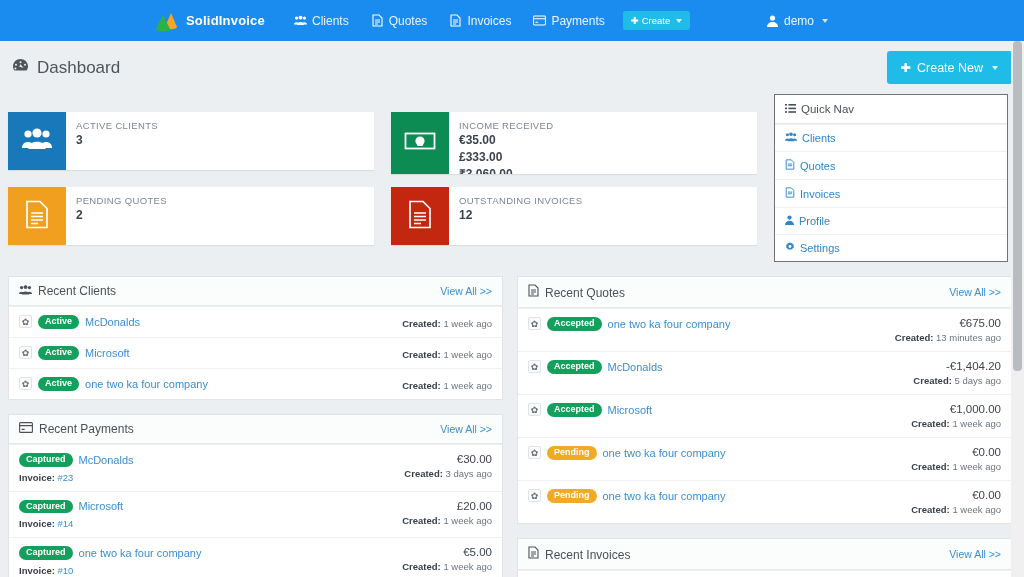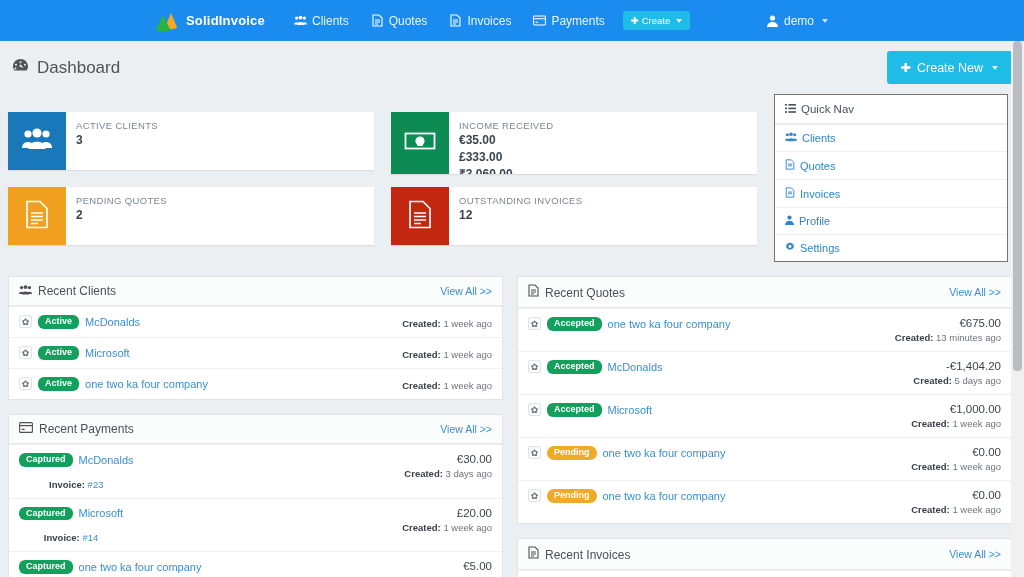--- a/index.html
+++ b/index.html
@@ -78,35 +78,35 @@
     padding: 7px 10px; background: #fbfcfc; border-bottom: 1px solid #e6e9ec;
   }
   .panel-title { font-size: 12px; color: #4b5157; display: flex; align-items: flex-end; gap: 6px; }
   .view-all { font-size: 10.5px; color: #3a8fd0; cursor: pointer; text-decoration: none; }
   .row {
     display: flex; justify-content: space-between; align-items: flex-start;
     padding: 8px 10px; border-top: 1px solid #eef0f2;
   }
   .row:first-of-type { border-top: none; }
   .row-left { display: flex; align-items: center; gap: 6px; flex-wrap: wrap; }
-  .row-left-stack { display: flex; flex-direction: column; gap: 12px; text-align: center; }
+  .row-left-stack { display: flex; flex-direction: column; gap: 5px; }
   .row-right { text-align: right; white-space: nowrap; }
   .amount { font-size: 11.5px; color: #3d444b; }
   .created { font-size: 9.5px; color: #6c757d; margin-top: 3px; }
   .created b { color: #394049; }
   .cog {
     width: 13px; height: 13px; border: 1px solid #e0e3e6; border-radius: 2px;
     background: #fbfbfc; display: inline-flex; align-items: center; justify-content: center;
     font-size: 9px; color: #67707a; cursor: pointer; flex: none;
   }
   .badge {
     display: inline-block; border-radius: 9px; padding: 2px 7px 2.5px;
     font-size: 9px; font-weight: bold; color: #fff; line-height: 1;
   }
-  .b-green  { background: #13a05c; border-radius: 6px; }
+  .b-green  { background: #13a05c; }
   .b-orange { background: #f0ab26; }
   .cname { font-size: 11px; color: #3a8fd0; cursor: pointer; }
   .inv-line { font-size: 9.5px; color: #3a8fd0; }
   .inv-line b { color: #394049; }
 
   
   .scrollbar { position: fixed; right: 0; top: 41px; width: 13px; height: 536px; background: #f0f0f0; }
   .scroll-thumb { position: absolute; top: 0; left: 2px; width: 9px; height: 330px; background: #b9bdc1; border-radius: 4px; }
 </style>
 </head>

